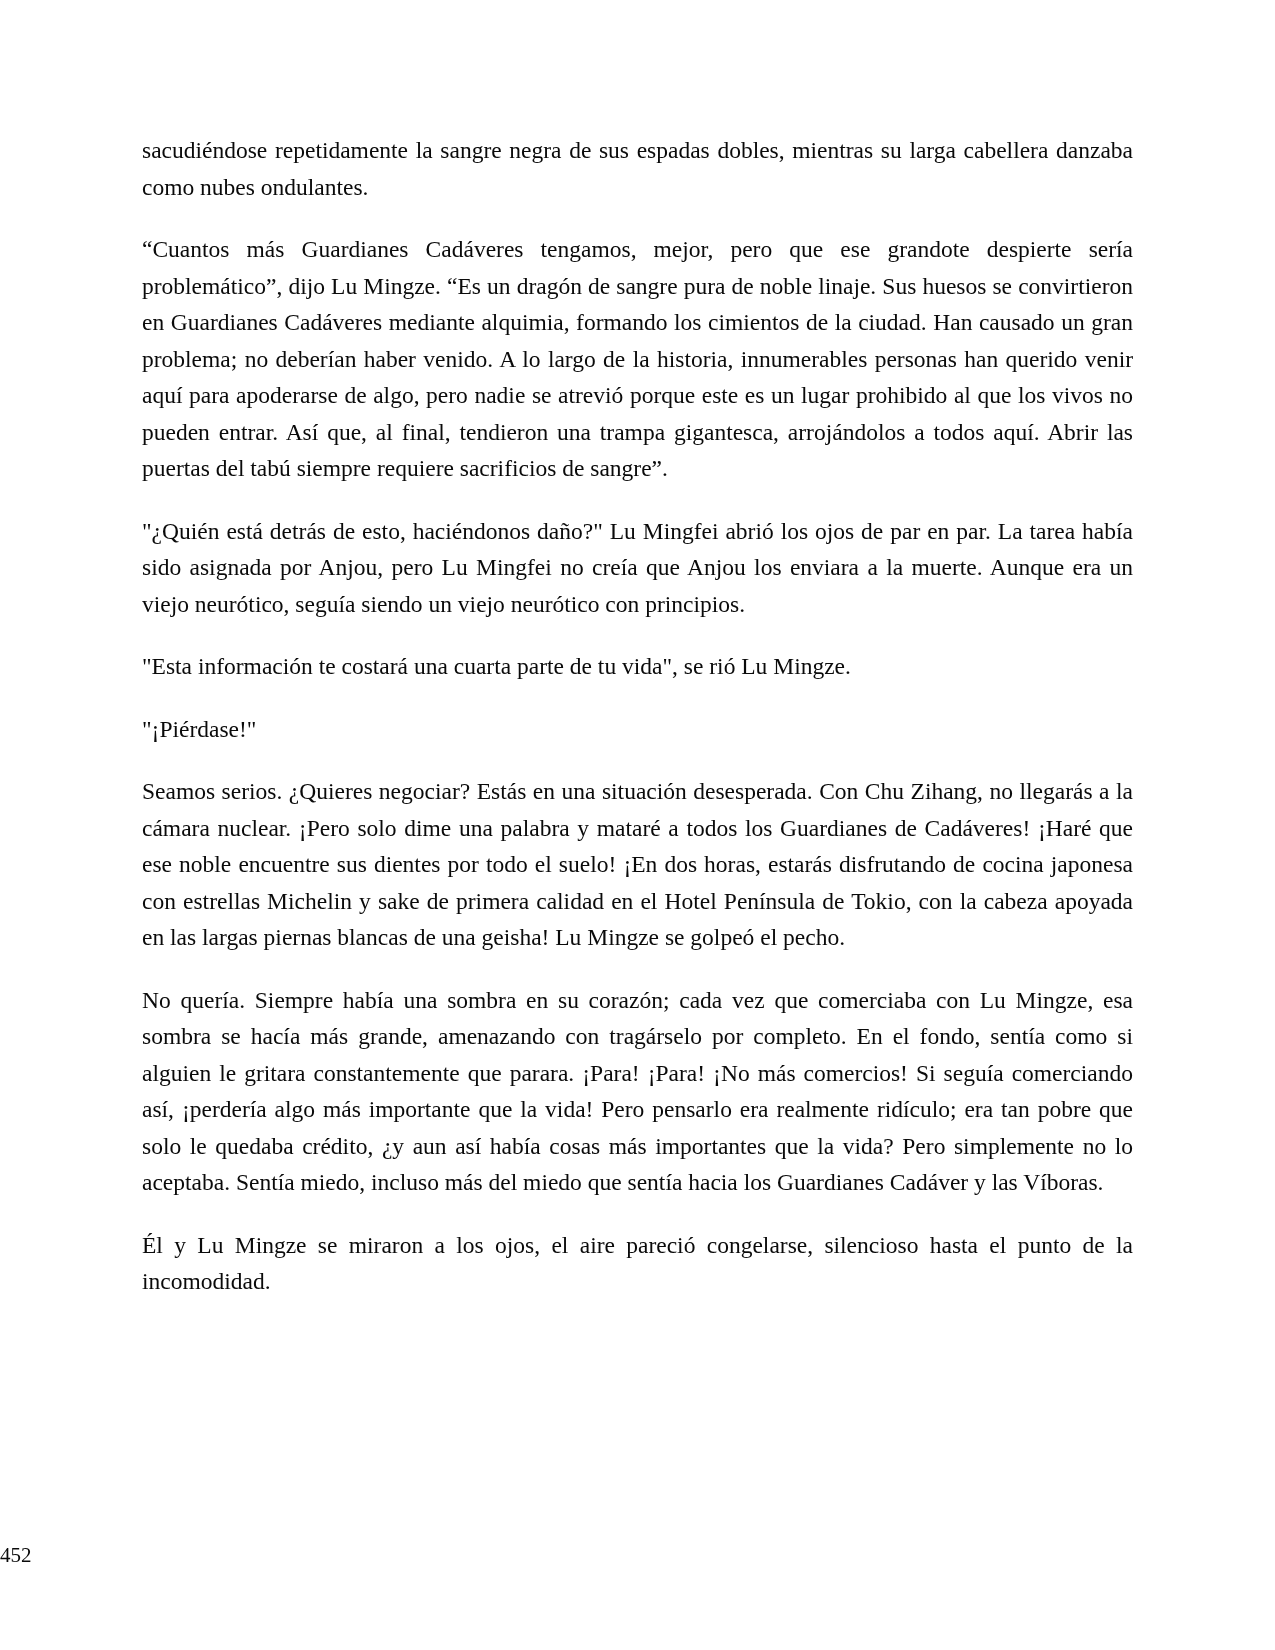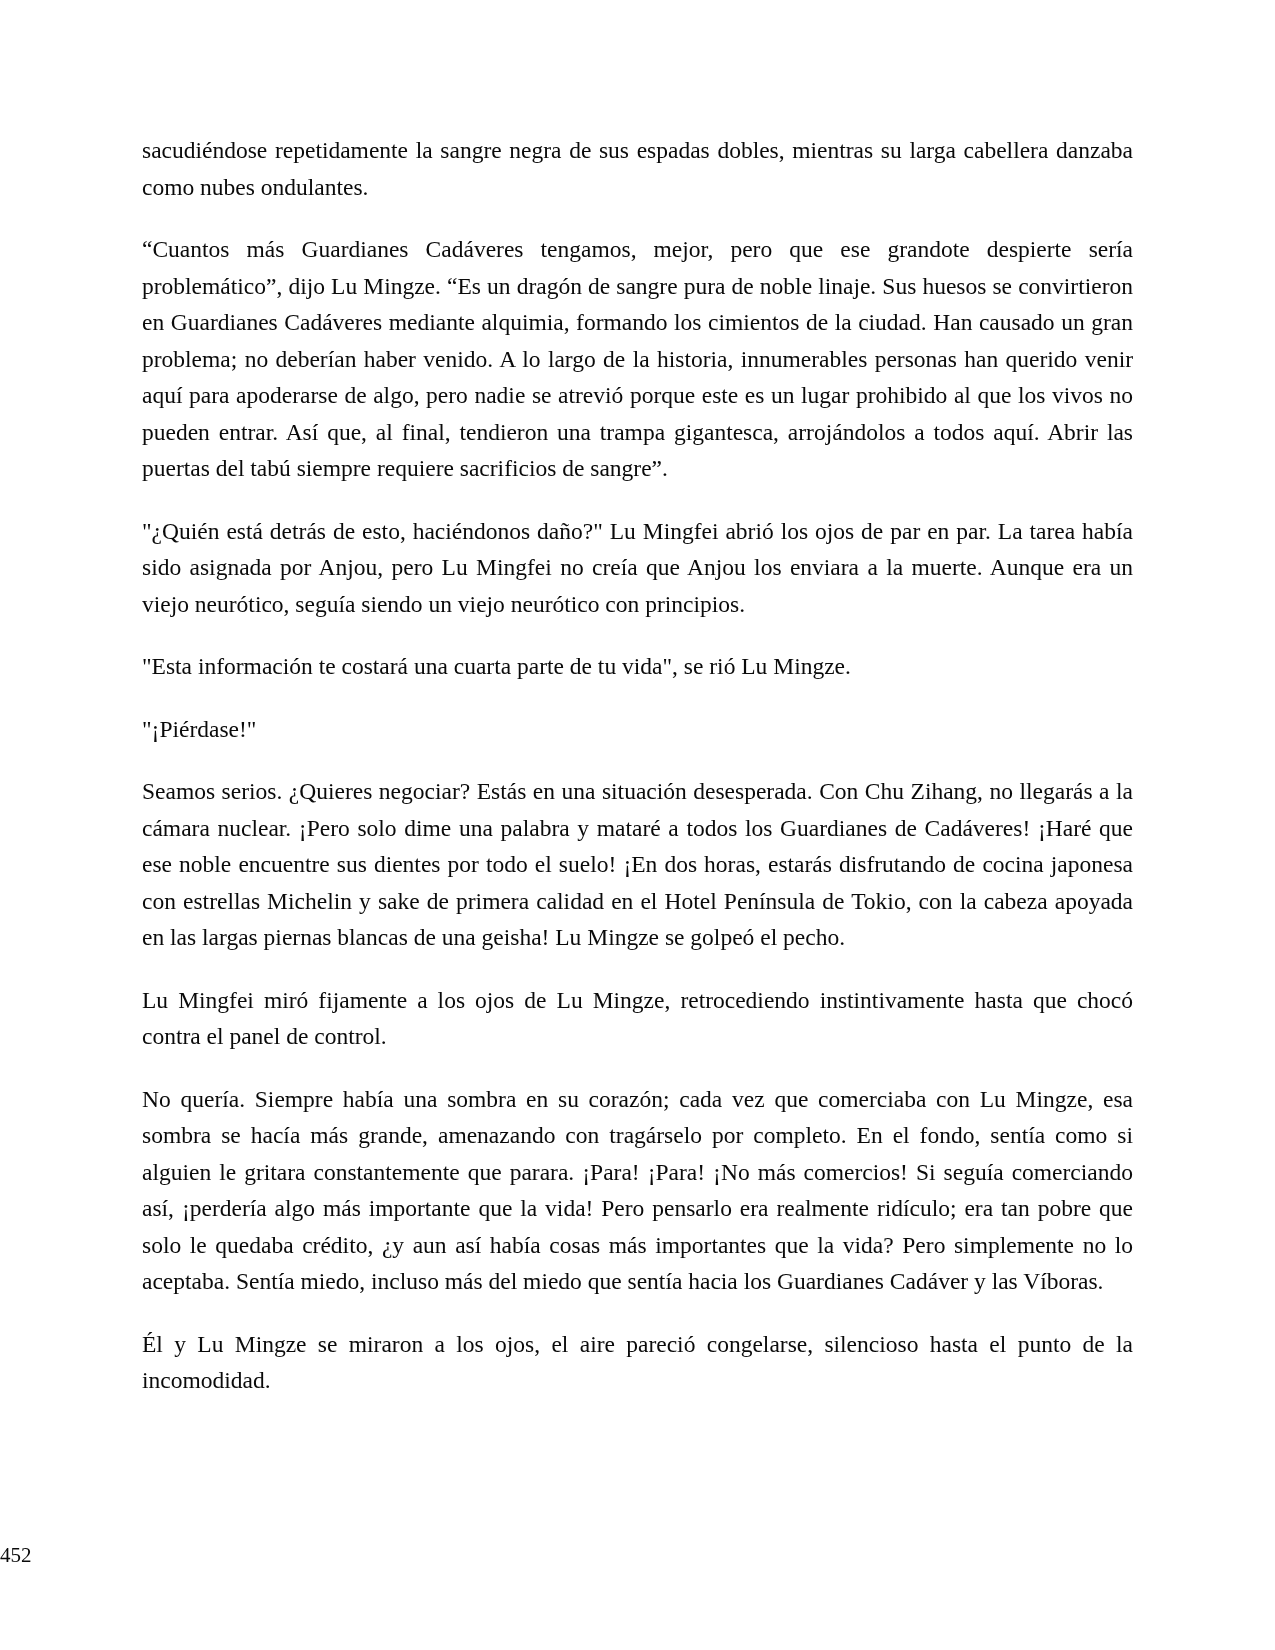--- a/index.html
+++ b/index.html
@@ -58,20 +58,19 @@
 
 <div class="page">
 
   <div class="text-block">
     <p class="para">sacudiéndose repetidamente la sangre negra de sus espadas dobles, mientras su larga cabellera danzaba como nubes ondulantes.</p>
     <p class="para">“Cuantos más Guardianes Cadáveres tengamos, mejor, pero que ese grandote despierte sería problemático”, dijo Lu Mingze. “Es un dragón de sangre pura de noble linaje. Sus huesos se convirtieron en Guardianes Cadáveres mediante alquimia, formando los cimientos de la ciudad. Han causado un gran problema; no deberían haber venido. A lo largo de la historia, innumerables personas han querido venir aquí para apoderarse de algo, pero nadie se atrevió porque este es un lugar prohibido al que los vivos no pueden entrar. Así que, al final, tendieron una trampa gigantesca, arrojándolos a todos aquí. Abrir las puertas del tabú siempre requiere sacrificios de sangre”.</p>
     <p class="para">"¿Quién está detrás de esto, haciéndonos daño?" Lu Mingfei abrió los ojos de par en par. La tarea había sido asignada por Anjou, pero Lu Mingfei no creía que Anjou los enviara a la muerte. Aunque era un viejo neurótico, seguía siendo un viejo neurótico con principios.</p>
     <p class="para">"Esta información te costará una cuarta parte de tu vida", se rió Lu Mingze.</p>
     <p class="para">"¡Piérdase!"</p>
     <p class="para">Seamos serios. ¿Quieres negociar? Estás en una situación desesperada. Con Chu Zihang, no llegarás a la cámara nuclear. ¡Pero solo dime una palabra y mataré a todos los Guardianes de Cadáveres! ¡Haré que ese noble encuentre sus dientes por todo el suelo! ¡En dos horas, estarás disfrutando de cocina japonesa con estrellas Michelin y sake de primera calidad en el Hotel Península de Tokio, con la cabeza apoyada en las largas piernas blancas de una geisha! Lu Mingze se golpeó el pecho.</p>
-    <p class="para">Lu Mingfei miró fijamente a los ojos de Lu Mingze, retrocediendo instintivamente hasta que chocó contra el panel de control.</p>
     <p class="para">No quería. Siempre había una sombra en su corazón; cada vez que comerciaba con Lu Mingze, esa sombra se hacía más grande, amenazando con tragárselo por completo. En el fondo, sentía como si alguien le gritara constantemente que parara. ¡Para! ¡Para! ¡No más comercios! Si seguía comerciando así, ¡perdería algo más importante que la vida! Pero pensarlo era realmente ridículo; era tan pobre que solo le quedaba crédito, ¿y aun así había cosas más importantes que la vida? Pero simplemente no lo aceptaba. Sentía miedo, incluso más del miedo que sentía hacia los Guardianes Cadáver y las Víboras.</p>
     <p class="para">Él y Lu Mingze se miraron a los ojos, el aire pareció congelarse, silencioso hasta el punto de la incomodidad.</p>
   </div>
 
   <div class="page-number">452</div>
 
 </div>
 
 </body></html>

